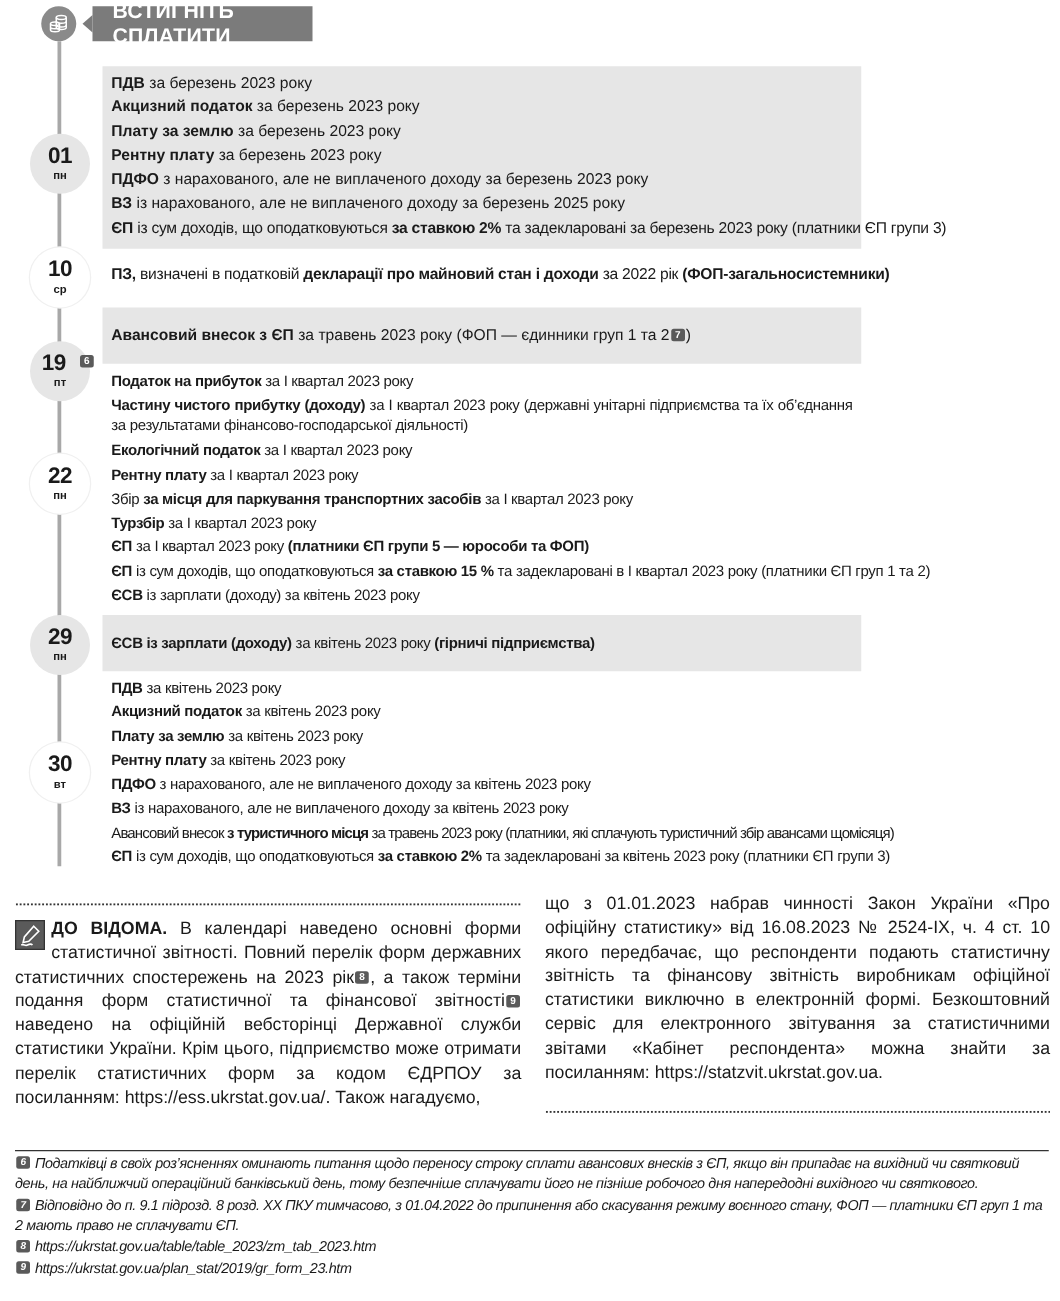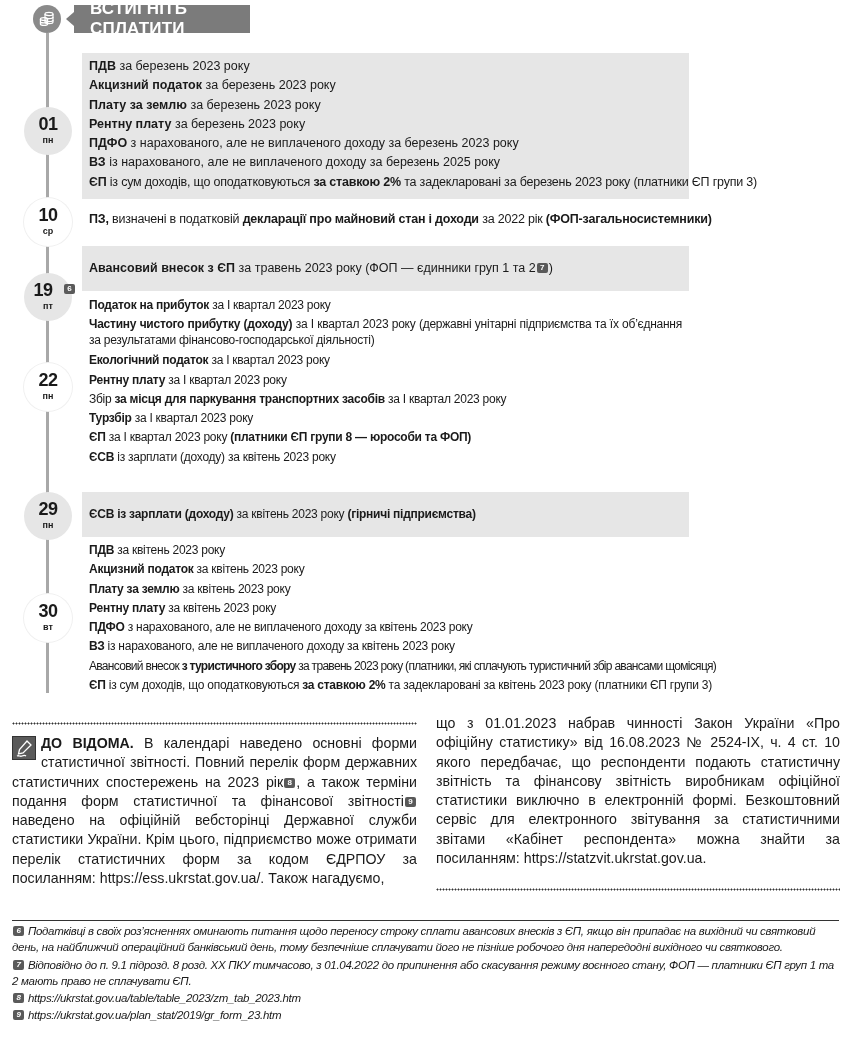--- a/index.html
+++ b/index.html
@@ -97,21 +97,22 @@
   <span class="num">22</span>
   <span class="dow">пн</span>
 </div>
 <div class="row condensed" style="top:296px; height:192px;">
   <div class="item"><b>Податок на прибуток</b><span> за І квартал 2023 року</span></div>
   <div class="item wrap"><b>Частину чистого прибутку (доходу)</b><span> за І квартал 2023 року (державні унітарні підприємства та їх об’єднання за результатами фінансово-господарської діяльності)</span></div>
   <div class="item"><b>Екологічний податок</b><span> за І квартал 2023 року</span></div>
   <div class="item"><b>Рентну плату</b><span> за І квартал 2023 року</span></div>
   <div class="item"><span>Збір </span><b>за місця для паркування транспортних засобів</b><span> за І квартал 2023 року</span></div>
   <div class="item"><b>Турзбір</b><span> за І квартал 2023 року</span></div>
-  <div class="item"><b>ЄП</b><span> за І квартал 2023 року </span><b>(платники ЄП групи 8 — юрособи та ФОП)</b></div>
+  <div class="item"><b>ЄП</b><span> за І квартал 2023 року </span><b>(платники ЄП групи 5 — юрособи та ФОП)</b></div>
+  <div class="item condensed-more"><b>ЄП</b><span> із сум доходів, що оподатковуються </span><b>за ставкою 15 %</b><span> та задекларовані в І квартал 2023 року (платники ЄП груп 1 та 2)</span></div>
   <div class="item"><b>ЄСВ</b><span> із зарплати (доходу) за квітень 2023 року</span></div>
 </div>
 
 <div class="date grey" style="top:492px;">
   <span class="num">29</span>
   <span class="dow">пн</span>
 </div>
 <div class="row grey condensed" style="top:492px; height:45px; padding-top:13px;">
   <div class="item"><b>ЄСВ із зарплати (доходу)</b><span> за квітень 2023 року </span><b>(гірничі підприємства)</b></div>
 </div>
@@ -120,21 +121,21 @@
   <span class="num">30</span>
   <span class="dow">вт</span>
 </div>
 <div class="row condensed" style="top:541px; height:158px;">
   <div class="item"><b>ПДВ</b><span> за квітень 2023 року</span></div>
   <div class="item"><b>Акцизний податок</b><span> за квітень 2023 року</span></div>
   <div class="item"><b>Плату за землю</b><span> за квітень 2023 року</span></div>
   <div class="item"><b>Рентну плату</b><span> за квітень 2023 року</span></div>
   <div class="item"><b>ПДФО</b><span> з нарахованого, але не виплаченого доходу за квітень 2023 року</span></div>
   <div class="item"><b>ВЗ</b><span> із нарахованого, але не виплаченого доходу за квітень 2023 року</span></div>
-  <div class="item" style="letter-spacing:-0.7px;"><span>Авансовий внесок </span><b>з туристичного збору</b><span> за травень 2023 року (платники, які сплачують туристичний збір авансами щомісяця)</span></div>
+  <div class="item" style="letter-spacing:-0.7px;"><span>Авансовий внесок </span><b>з туристичного місця</b><span> за травень 2023 року (платники, які сплачують туристичний збір авансами щомісяця)</span></div>
   <div class="item"><b>ЄП</b><span> із сум доходів, що оподатковуються </span><b>за ставкою 2%</b><span> та задекларовані за квітень 2023 року (платники ЄП групи 3)</span></div>
 </div>
 
 <div class="dots" style="left:12px; top:722px; width:405px;"></div>
 <div class="info-col" style="left:12px; top:734px; width:405px;">
   <div class="info-icon">
     <svg viewBox="0 0 20 20" fill="none" stroke="#fff" stroke-width="1.3">
       <path d="M13 3l4 4-8 8-4.5 1 1-4.5z"></path>
       <path d="M3 18c2-1 3 1 5 0s3-1 4 0"></path>
     </svg>

